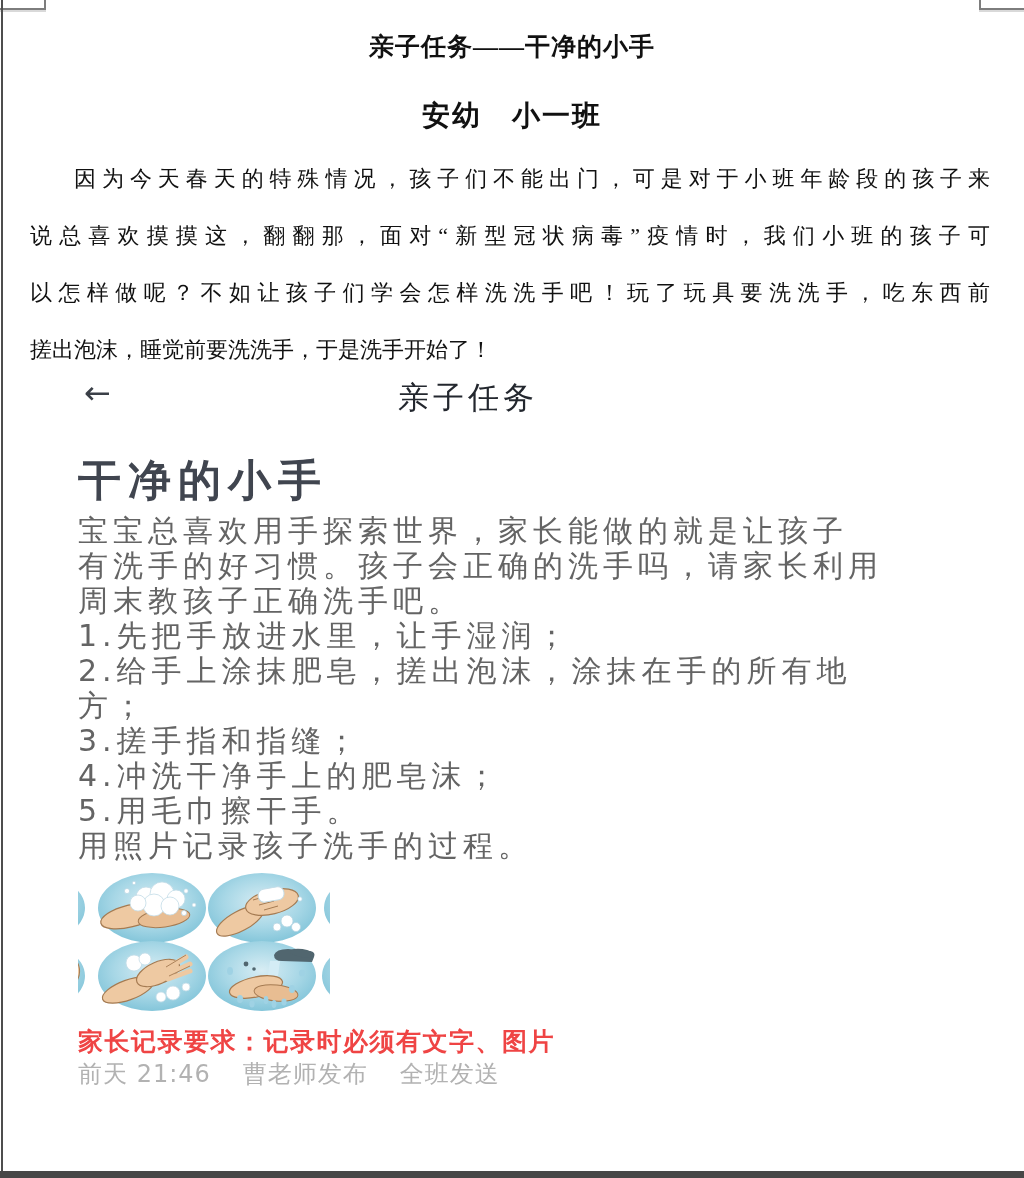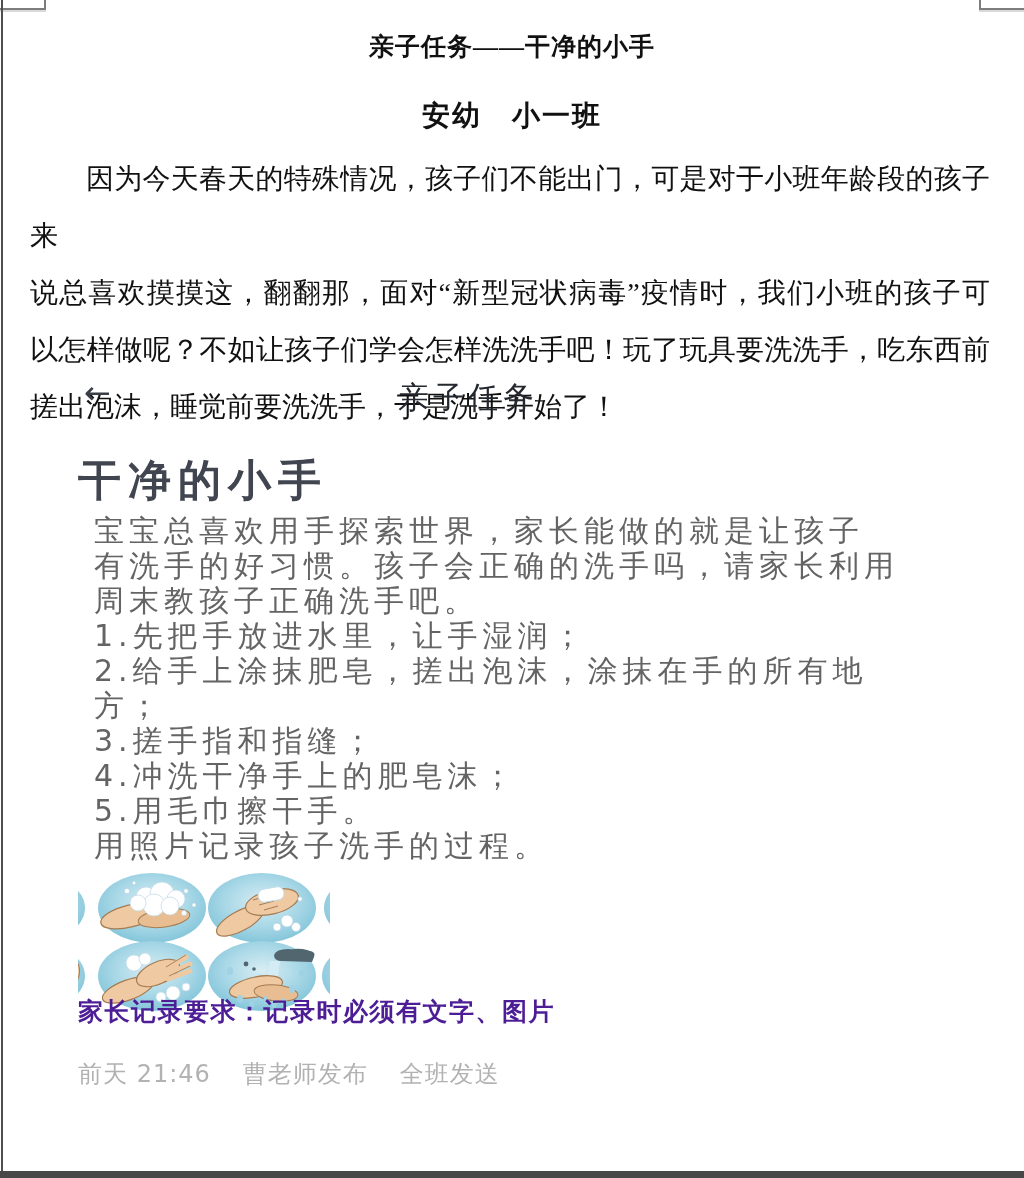--- a/index.html
+++ b/index.html
@@ -12,39 +12,39 @@
   .edge-bottom{position:absolute;left:0;bottom:0;width:1024px;height:7px;background:#474747;}
   .corner-rect{position:absolute;background:#fff;border:2px solid #7d7d7d;box-shadow:0 2px 0 rgba(0,0,0,.15);}
   .corner-rect.tl{left:-32px;top:-24px;width:74px;height:30px;}
   .corner-rect.tr{left:979px;top:-24px;width:84px;height:30px;}
 
   
   .doc-title{position:absolute;left:0;top:30px;width:1024px;text-align:center;
     font-size:25px;font-weight:bold;letter-spacing:1px;}
   .doc-subtitle{position:absolute;left:0;top:97px;width:1024px;text-align:center;
     font-size:28px;font-weight:bold;letter-spacing:2px;}
-  .intro{position:absolute;left:30px;top:150px;width:960px;font-size:28px;line-height:57px;}
+  .intro{position:absolute;left:30px;top:150px;width:960px;font-size:22px;line-height:57px;}
   .intro .jline{text-align:justify;text-align-last:justify;}
   .intro .jline.first{text-indent:2em;}
   .intro .jline.last{text-align-last:left;}
   .closing{position:absolute;left:40px;top:1120px;width:950px;font-size:27px;line-height:40px;}
 
   
   .app{position:absolute;left:0;top:0;width:1024px;height:0;
     font-family:"DejaVu Sans","Liberation Sans",sans-serif;}
   .app-back{position:absolute;left:84px;top:376px;font-size:32px;color:#3a3f47;
     line-height:34px;font-weight:normal;cursor:pointer;}
   .app-header-title{position:absolute;left:88px;top:377px;width:760px;text-align:center;
     font-size:31px;font-weight:normal;color:#23272e;letter-spacing:4px;}
   .task-title{position:absolute;left:78px;top:452px;font-size:43px;font-weight:bold;
     color:#40454f;letter-spacing:7px;}
   .task-body{position:absolute;left:78px;top:513px;width:820px;font-size:30px;
-    line-height:35px;color:#646464;letter-spacing:5px;margin-left:16px;}
-  .caption{position:absolute;left:78px;top:995px;font-size:25px;font-weight:600;
-    color:#4c1d95;letter-spacing:1.5px;}
+    line-height:35px;color:#646464;letter-spacing:5px;}
+  .caption{position:absolute;left:78px;top:1025px;font-size:25px;font-weight:600;
+    color:#ef4444;letter-spacing:1.5px;}
   .meta{position:absolute;left:78px;top:1058px;font-size:24px;color:#b2b2b2;
     display:flex;gap:32px;letter-spacing:1px;}
   .illustration{position:absolute;left:78px;top:869px;width:252px;height:147px;}
 </style>
 </head>
 <body>
 
 <div class="page">
 
   <div class="corner-rect tl"></div>

